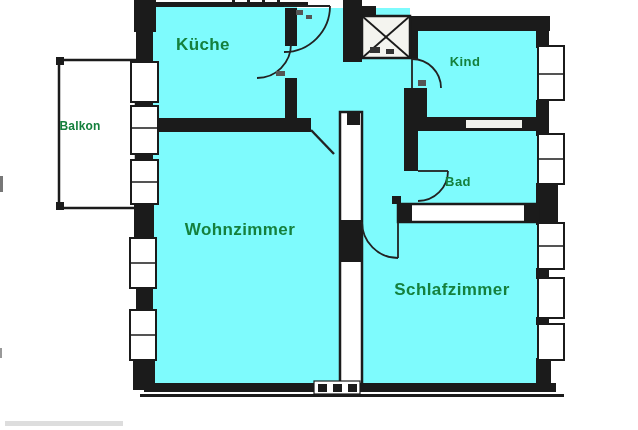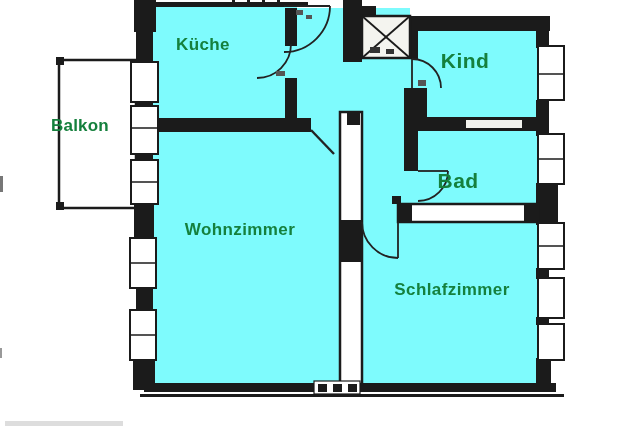--- a/index.html
+++ b/index.html
@@ -6,22 +6,22 @@
   .stage{
     position:relative;width:638px;height:430px;background:#ffffff;overflow:hidden;
     font-family:"Liberation Sans", sans-serif;
   }
   .stage svg{position:absolute;left:0;top:0;}
   .room-label{
     position:absolute;transform:translate(-50%,-50%);
     font-weight:bold;color:#15803d;white-space:nowrap;letter-spacing:.4px;
   }
   .lbl-17{font-size:17px;}
-  .lbl-15{font-size:21px;}
-  .lbl-13{font-size:17px;letter-spacing:.2px;}
+  .lbl-15{font-size:13px;}
+  .lbl-13{font-size:12px;letter-spacing:.2px;}
 </style>
 </head>
 <body>
 
 <div class="stage">
 
   <svg width="638" height="430" viewBox="0 0 638 430">
 
     <g>
       <rect x="150" y="5" width="147" height="127" fill="#7efbfd"></rect>

